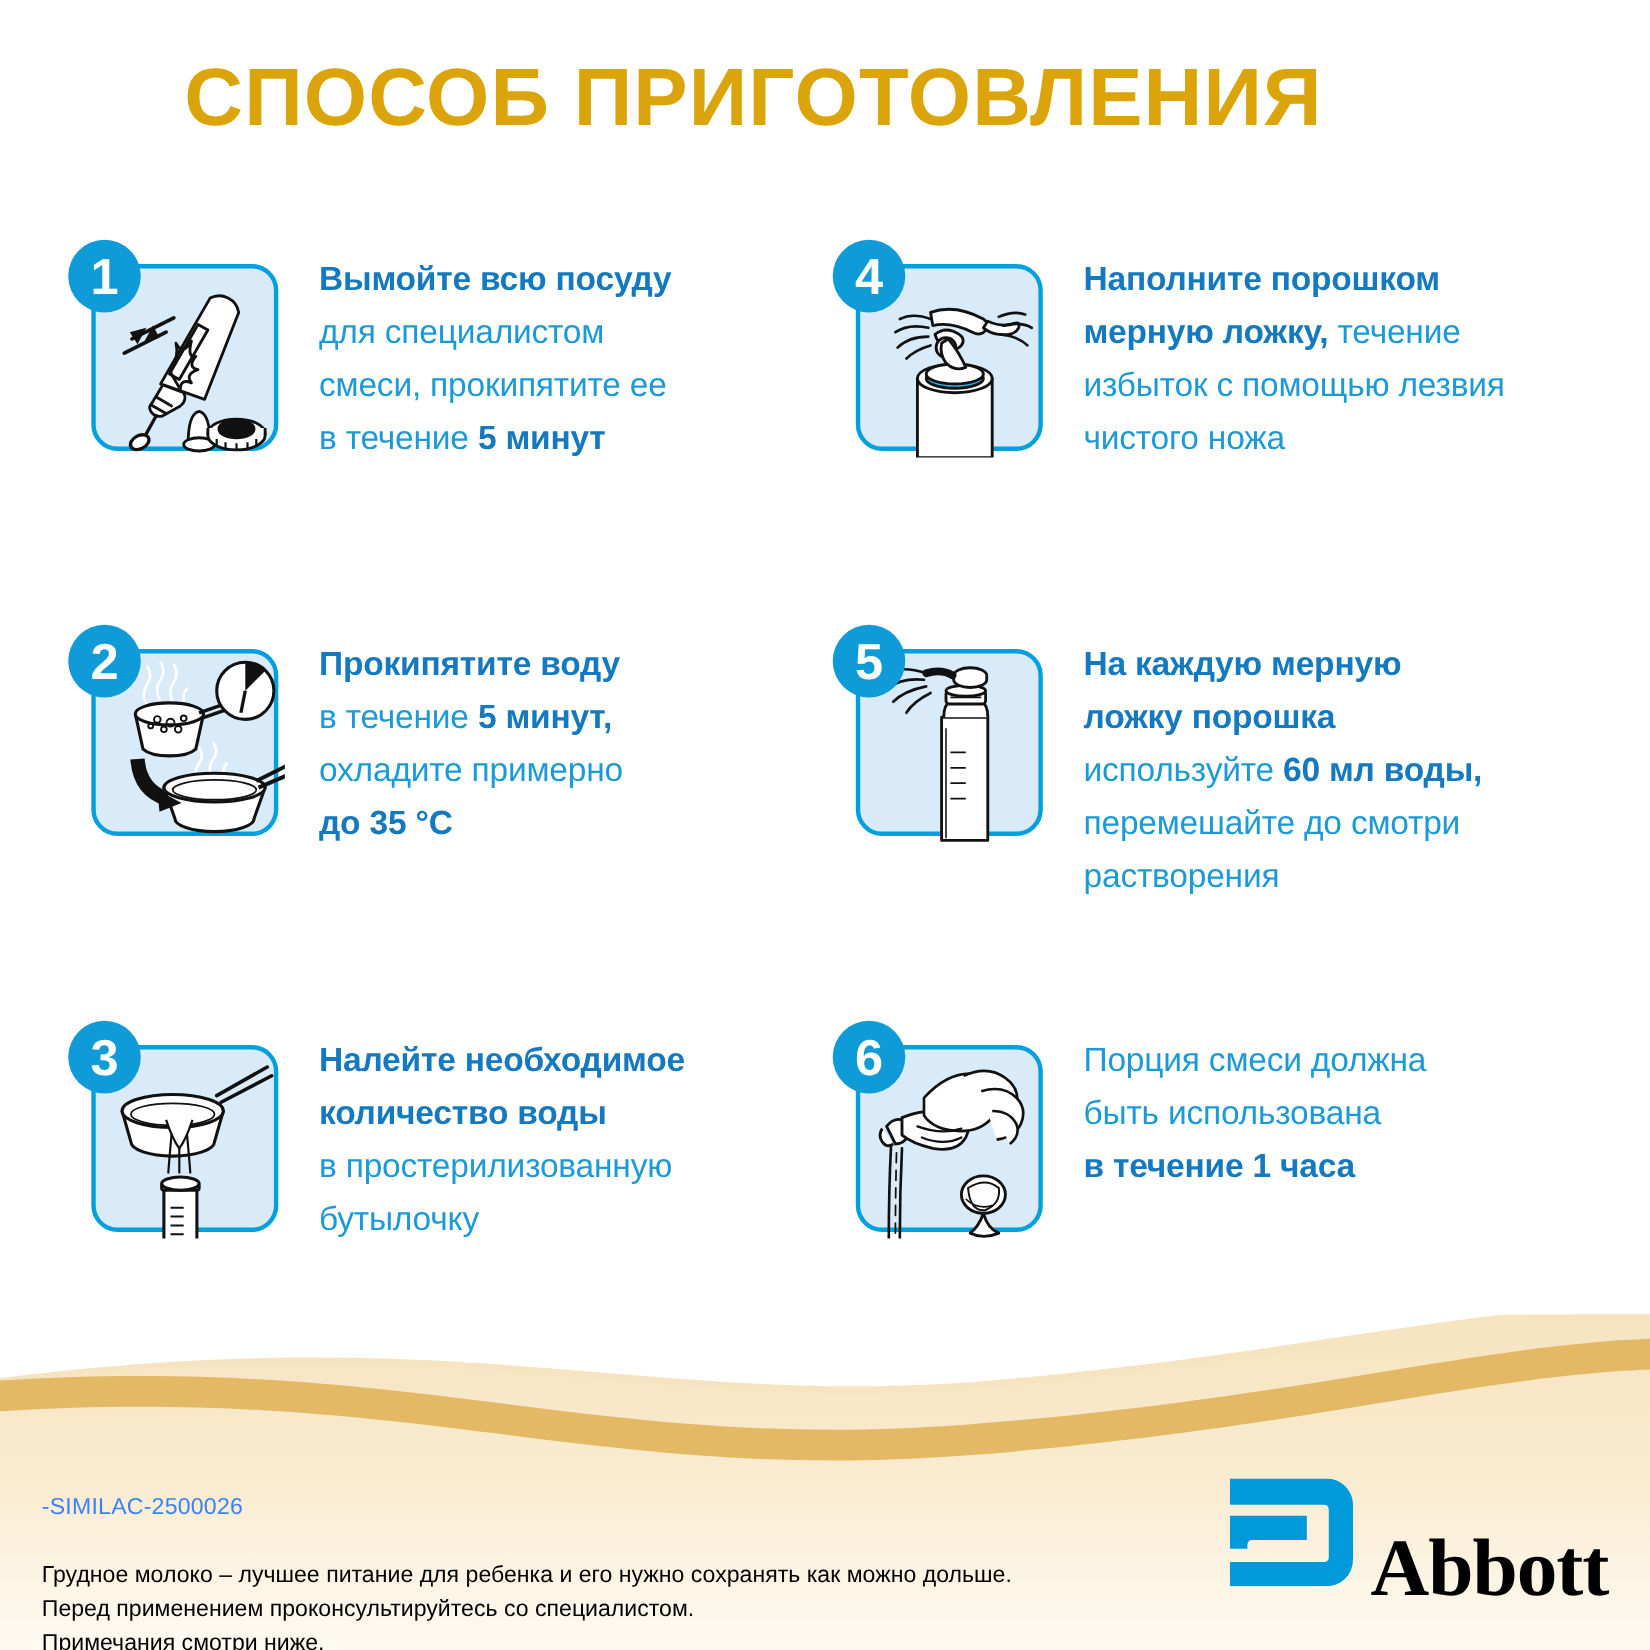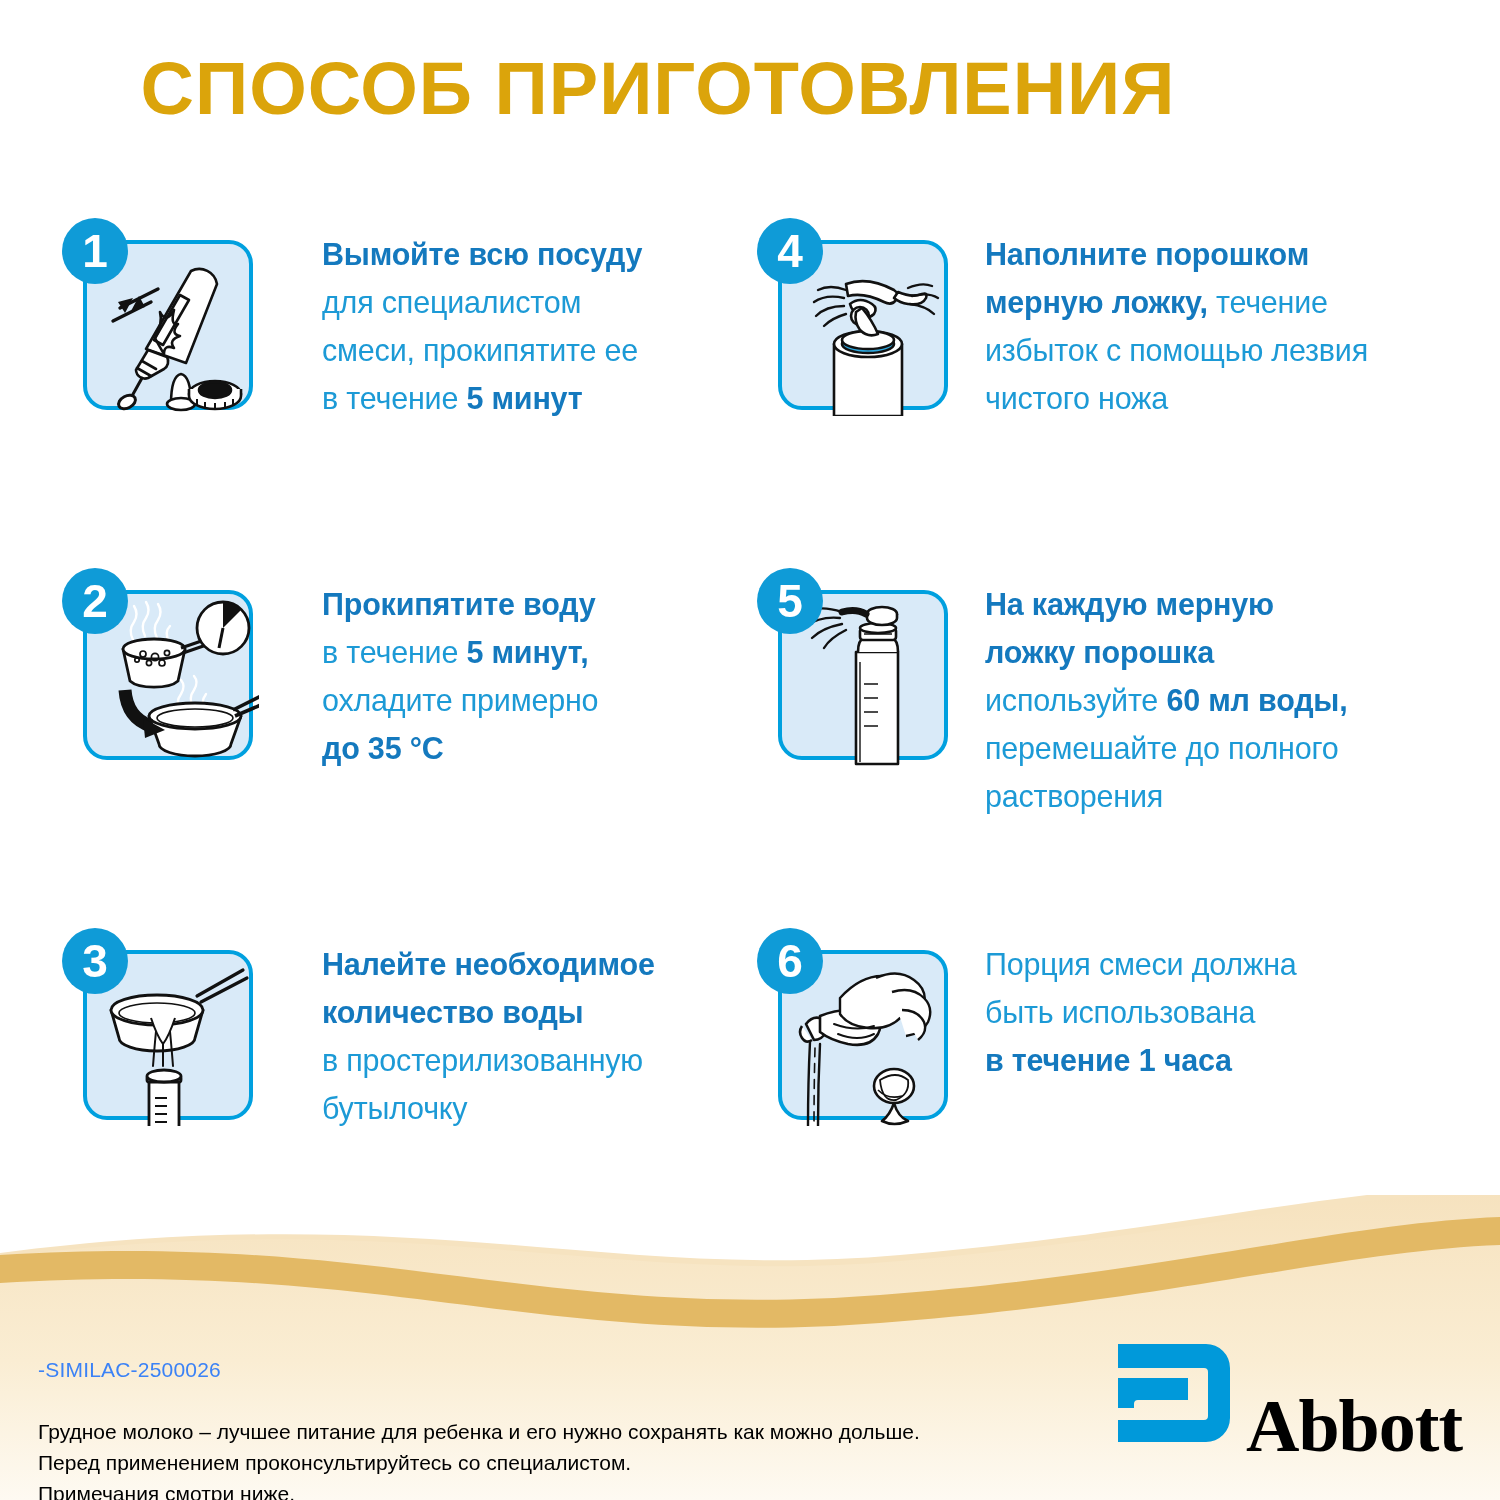--- a/index.html
+++ b/index.html
@@ -14,20 +14,21 @@
   
   .title{
     position:absolute;left:0;top:46px;width:1316px;
     text-align:center;
     font-size:74px;
     font-weight:bold;
     letter-spacing:1px;
     color:#DBA40B;
     font-family:"Liberation Sans","DejaVu Sans",sans-serif;
     white-space:nowrap;
+    padding-left:27px;
   }
 
   
   .steps{position:absolute;left:0;top:210px;width:1500px;height:990px;}
   .step{position:absolute;}
   .step.col-l{left:62px;}
   .step.col-r{left:757px;}
   .step.row-1{top:0px;}
   .step.row-2{top:350px;}
   .step.row-3{top:710px;}
@@ -55,21 +56,21 @@
   }
 
   .text{
     position:absolute;top:20px;
     font-size:30.5px;
     line-height:48px;
     color:#1C9AD6;
     font-family:"Liberation Sans","DejaVu Sans",sans-serif;
     letter-spacing:-0.2px;
   }
-  .col-l .text{left:228px;width:440px;margin-left:32px;}
+  .col-l .text{left:228px;width:440px;}
   .col-r .text{left:228px;width:490px;}
   .text b{font-weight:bold;color:#1479BE;}
   .text .lead{font-weight:bold;color:#1479BE;}
 
   
   .wave{position:absolute;left:0;top:1195px;width:1500px;height:305px;}
 
   
   .footer{position:absolute;left:38px;top:1358px;width:1050px;}
   .code{
@@ -299,21 +300,21 @@
             <path d="M62 32 q-20 4 -30 14"></path>
             <path d="M66 38 q-16 8 -22 18"></path>
           </g>
         </svg>
       </div>
       <div class="badge">5</div>
       <div class="text">
         <span class="lead">На каждую мерную</span><br>
         <span class="lead">ложку порошка</span><br>
         <span>используйте </span><b>60 мл воды,</b><br>
-        <span>перемешайте до полного</span><br>
+        <span>перемешайте до смотри</span><br>
         <span>растворения</span>
       </div>
     </div>
 
     <div class="step col-r row-3">
       <div class="tile">
         <svg width="174" height="174" viewBox="0 0 174 174">
           <g fill="#fff" stroke="#111" stroke-width="2.6" stroke-linejoin="round">
             <path d="M26 72 q6 -8 14 -6 l6 14 q-4 8 -12 8 z"></path>
             <path d="M22 74 q-4 6 0 12 q4 6 10 2"></path>

